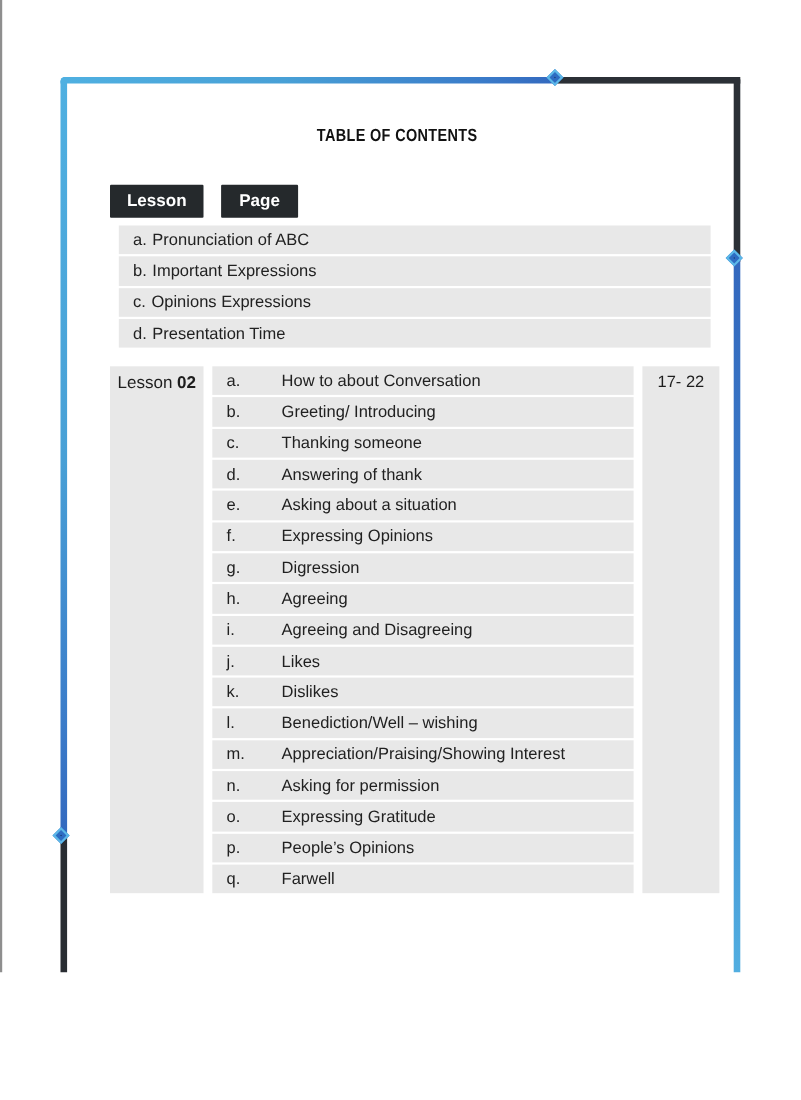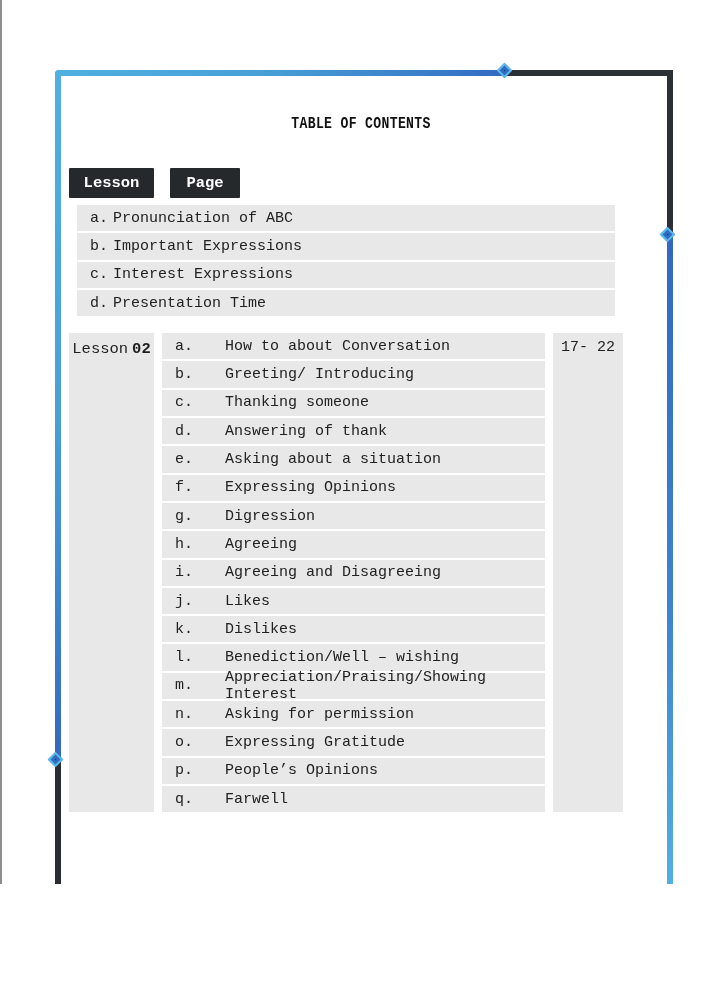--- a/index.html
+++ b/index.html
@@ -11,21 +11,21 @@
     --diamond-core:#132C55;
     --text:#1E1E1E;
   }
   *{margin:0;padding:0;box-sizing:border-box;}
   html,body{background:#ffffff;}
   .page{
     position:relative;
     width:728px;height:884px;
     background:#ffffff;
     overflow:hidden;
-    font-family:Liberation Mono, monospace;
+    font-family:Liberation Sans, sans-serif;
     color:var(--text);
   }
   
   .hairline-left{position:absolute;left:0;top:0;width:2px;height:996px;background:#8E8E8E;}
   .hairline-bottom{position:absolute;left:0;top:995px;width:728px;height:2px;background:#D3D3D3;}
   
   .fr{position:absolute;z-index:2;}
   .top-blue{left:55px;top:70px;width:452px;height:6px;border-top-left-radius:4px;
     background:linear-gradient(90deg,#4FB0E1 0%,#48A0D6 45%,#3A7BC9 85%,#3368BE 100%);}
   .top-dark{left:507px;top:70px;width:166px;height:6px;background:var(--charcoal);}
@@ -49,21 +49,21 @@
   .d-right{left:662px;top:229px;}
   .d-left{left:50px;top:754px;}
   .d-bottom{left:215px;top:917px;}
   
   .title{position:absolute;left:84px;top:115px;width:554px;text-align:center;z-index:1;}
   .title-inner{
     display:inline-block;font-weight:bold;font-size:16px;letter-spacing:0.4px;
     color:#111;transform:scaleX(0.82);transform-origin:center;white-space:nowrap;
   }
   
-  .toc{position:absolute;left:69px;top:168px;width:554px;z-index:1;}
+  .toc{position:absolute;left:100px;top:168px;width:554px;z-index:1;}
   .hdr-row{display:flex;height:30px;margin-bottom:7px;}
   .col-gap{flex:0 0 8px;}
   .hdr-cell{
     background:var(--header-bg);color:#ffffff;font-weight:bold;font-size:15.5px;
     display:flex;align-items:center;justify-content:center;border-radius:1px;
   }
   .col-lesson{flex:0 0 85px;}
   .col-subject{flex:1 1 auto;}
   .col-page{flex:0 0 70px;}
   .section{display:flex;margin-bottom:17px;}
@@ -126,21 +126,21 @@
             <div class="item">
               <span class="letter">a.</span>
               <span class="text">Pronunciation of ABC</span>
             </div>
             <div class="item">
               <span class="letter">b.</span>
               <span class="text">Important Expressions</span>
             </div>
             <div class="item">
               <span class="letter">c.</span>
-              <span class="text">Interest Expressions</span>
+              <span class="text">Opinions Expressions</span>
             </div>
             <div class="item">
               <span class="letter">d.</span>
               <span class="text">Presentation Time</span>
             </div>
           </div>
           <div class="col-gap"></div>
         </div>
         <div class="section tabbed">
           <div class="lesson-cell"><span class="lesson-prefix">Lesson</span><span class="lesson-number">02</span></div>

